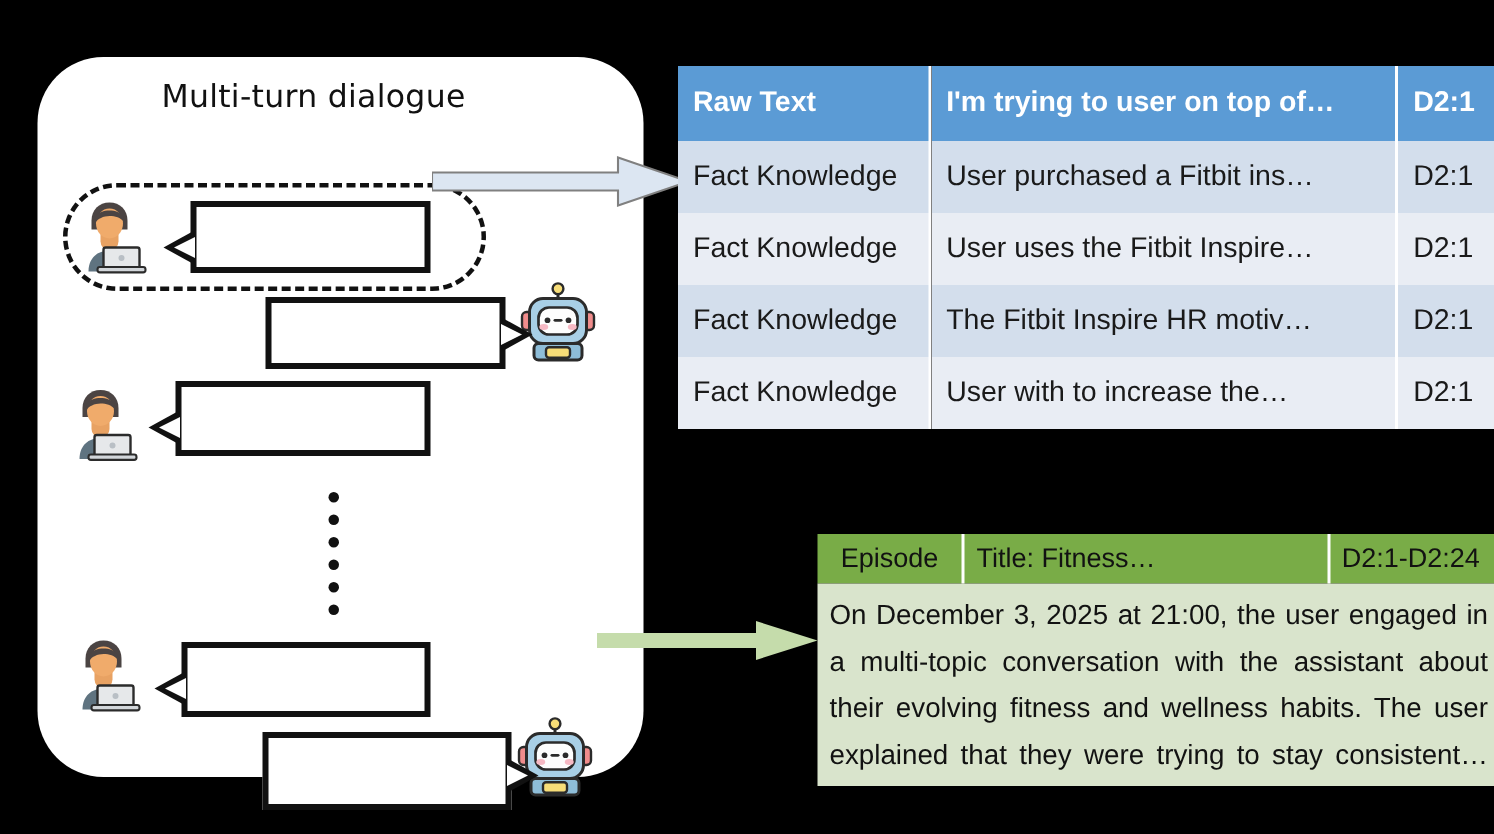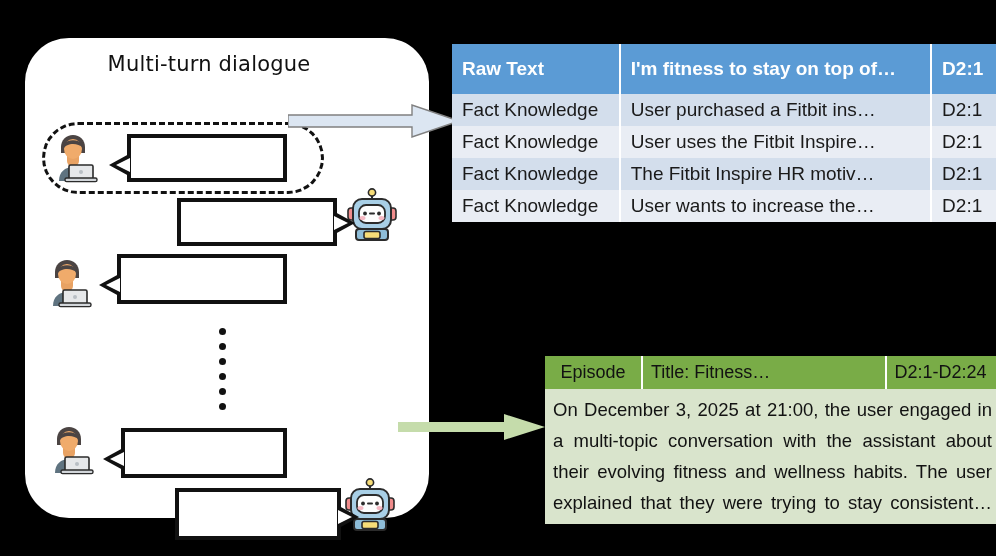--- a/index.html
+++ b/index.html
@@ -90,21 +90,21 @@
   .arrow-blue{position:absolute;left:288px;top:104px;width:172px;height:34px;}
   .arrow-green{position:absolute;left:398px;top:412px;width:148px;height:30px;}
 
   
   .fact-table{
     position:absolute;left:452px;top:44px;width:548px;
     border-collapse:collapse;
     font-family:"Liberation Sans", sans-serif;
   }
   .fact-table th,.fact-table td{
-    padding:0 10px;height:32px;vertical-align:middle;
+    padding:0 10px;height:48px;vertical-align:middle;
     font-size:19px;white-space:nowrap;overflow:hidden;
     border-right:2px solid #ffffff;
   }
   .fact-table thead th{
     background:#5B9BD5;color:#ffffff;font-weight:bold;
     height:50px;
   }
   .fact-table thead th.c0{text-align:left;}
   .fact-table thead th.c1{text-align:left;}
   .fact-table thead th.c2{text-align:left;}
@@ -270,21 +270,21 @@
 
   <table class="fact-table">
     <colgroup>
       <col class="col-w0">
         <col class="col-w1">
         <col class="col-w2">
     </colgroup>
     <thead>
       <tr>
         <th class="c0">Raw Text</th>
-        <th class="c1">I'm fitness to stay on top of…</th>
+        <th class="c1">I'm trying to user on top of…</th>
         <th class="c2">D2:1</th>
       </tr>
     </thead>
     <tbody>
       <tr>
         <td>Fact Knowledge</td>
         <td>User purchased a Fitbit ins…</td>
         <td>D2:1</td>
       </tr>
       <tr>
@@ -292,21 +292,21 @@
         <td>User uses the Fitbit Inspire…</td>
         <td>D2:1</td>
       </tr>
       <tr>
         <td>Fact Knowledge</td>
         <td>The Fitbit Inspire HR motiv…</td>
         <td>D2:1</td>
       </tr>
       <tr>
         <td>Fact Knowledge</td>
-        <td>User wants to increase the…</td>
+        <td>User with to increase the…</td>
         <td>D2:1</td>
       </tr>
     </tbody>
   </table>
 
   <div class="episode-box">
     <div class="episode-head">
       <div class="cell eh0">Episode</div>
       <div class="cell eh1">Title: Fitness…</div>
       <div class="cell eh2">D2:1-D2:24</div>

